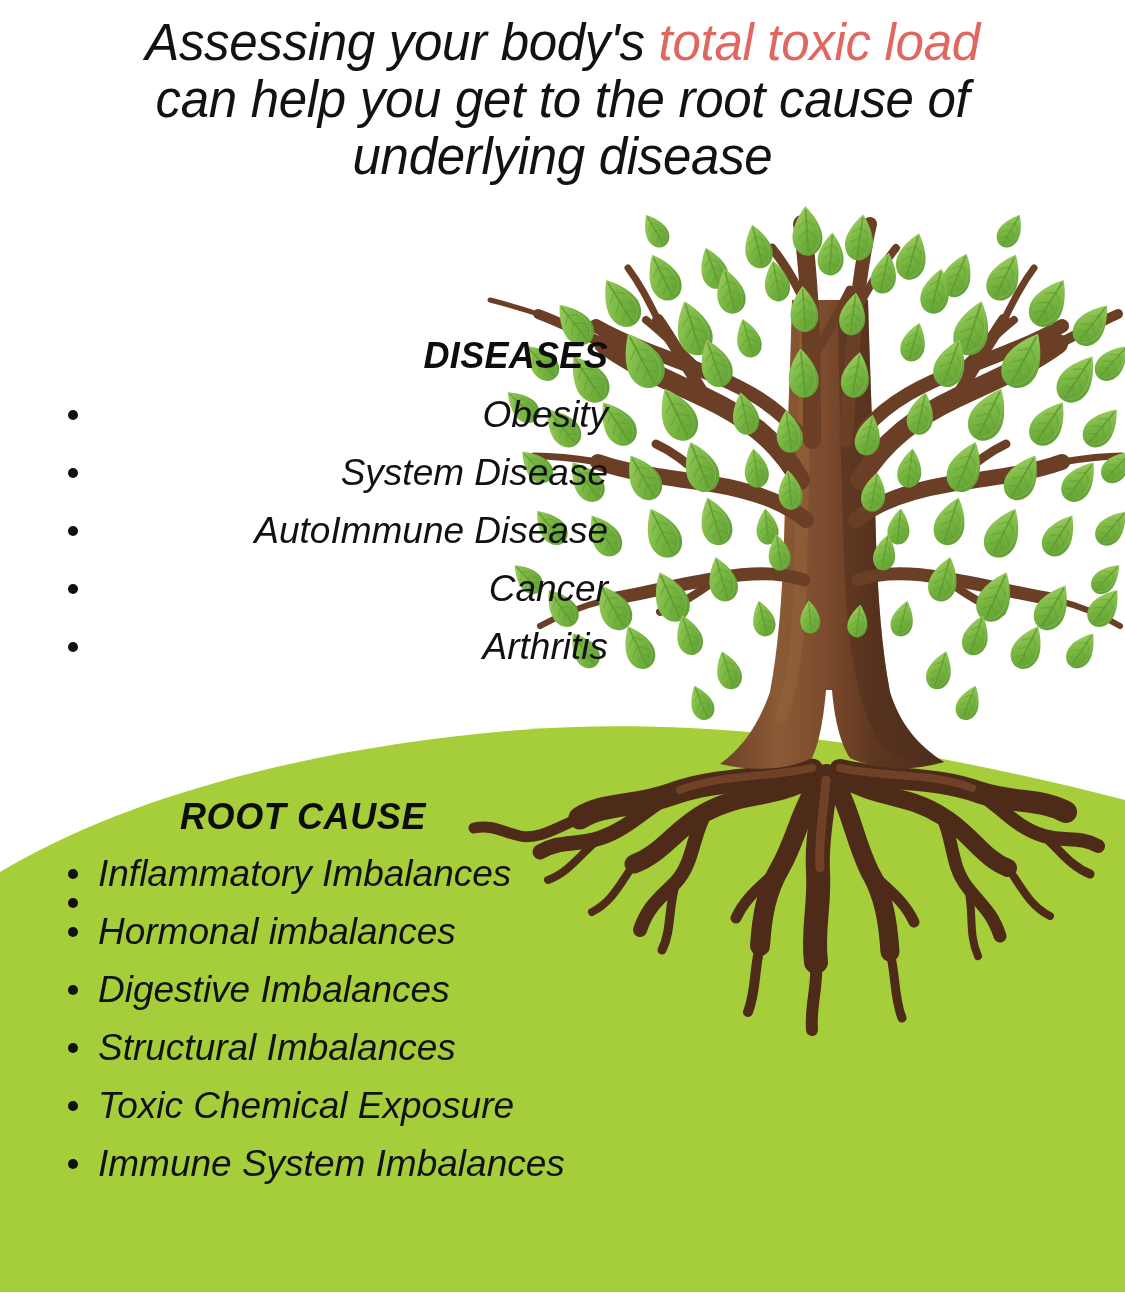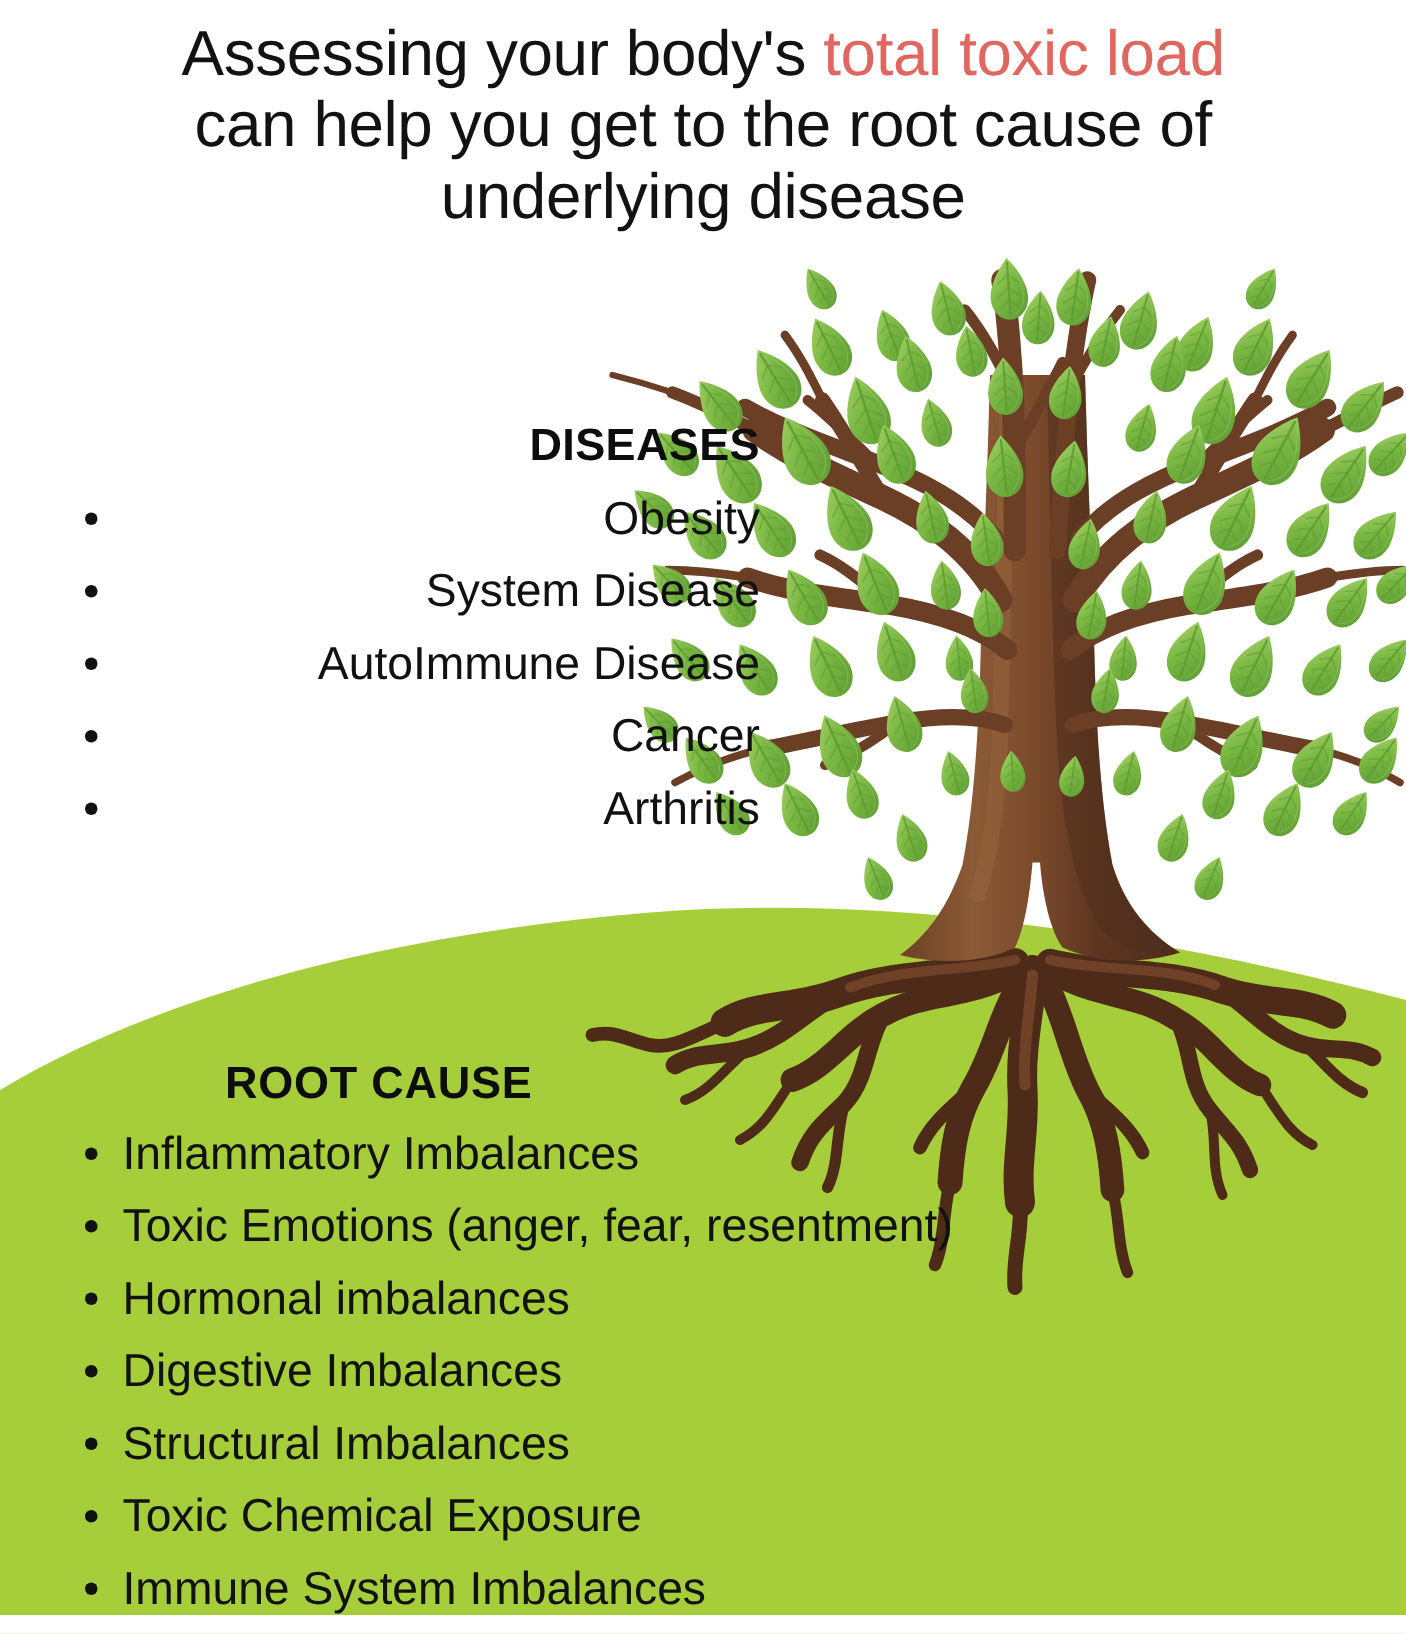--- a/index.html
+++ b/index.html
@@ -13,37 +13,37 @@
   }
   #stage { position:absolute; inset:0; width:1125px; height:1307px; }
 
   
   .hill-layer { position:absolute; left:0; top:0; width:1125px; height:1307px; z-index:1; }
 
   
   .tree-layer { position:absolute; left:0; top:0; width:1125px; height:1307px; z-index:2; pointer-events:none; }
 
   
-  .text-layer { position:absolute; left:0; top:0; width:1123px; height:1307px; z-index:3; }
+  .text-layer { position:absolute; left:0; top:0; width:1123px; height:1307px; z-index:3;font-style:italic; }
 
   .title {
     position:absolute; left:0; top:14px; width:1125px;
     text-align:center;
     font-size:51px; line-height:57px;
     color:#121212; font-weight:400;
     letter-spacing:-0.3px;
     padding:0 16px;
   }
   .title .hl { color:#e0675f; }
 
   .sec-diseases {
     position:absolute; left:48px; top:334px; width:560px;
   }
   .sec-root {
-    position:absolute; left:46px; top:844px; width:1020px;
+    position:absolute; left:46px; top:795px; width:1020px;
   }
 
   .head-diseases {
     font-size:36px; font-weight:700; color:#0d0d0d;
     letter-spacing:0.3px; line-height:44px;
     margin-bottom:8px;
     text-align:right;
   }
   .head-root {
     font-size:36px; font-weight:700; color:#0d0d0d;
@@ -328,21 +328,21 @@
         <li><span class="bullet"></span><span>AutoImmune Disease</span></li>
         <li><span class="bullet"></span><span>Cancer</span></li>
         <li><span class="bullet"></span><span>Arthritis</span></li>
       </ul>
     </div>
 
     <div class="sec-root">
       <div class="head-root">ROOT CAUSE</div>
       <ul class="blist">
         <li><span class="bullet"></span><span>Inflammatory Imbalances</span></li>
-        <li><span class="bullet"></span><span>Toxic Emotions (anger, fear, resentment)</span></li>
+        <li><span class="bullet"></span></li>
         <li><span class="bullet"></span><span>Hormonal imbalances</span></li>
         <li><span class="bullet"></span><span>Digestive Imbalances</span></li>
         <li><span class="bullet"></span><span>Structural Imbalances</span></li>
         <li><span class="bullet"></span><span>Toxic Chemical Exposure</span></li>
         <li><span class="bullet"></span><span>Immune System Imbalances</span></li>
       </ul>
     </div>
 
   </div>
 

